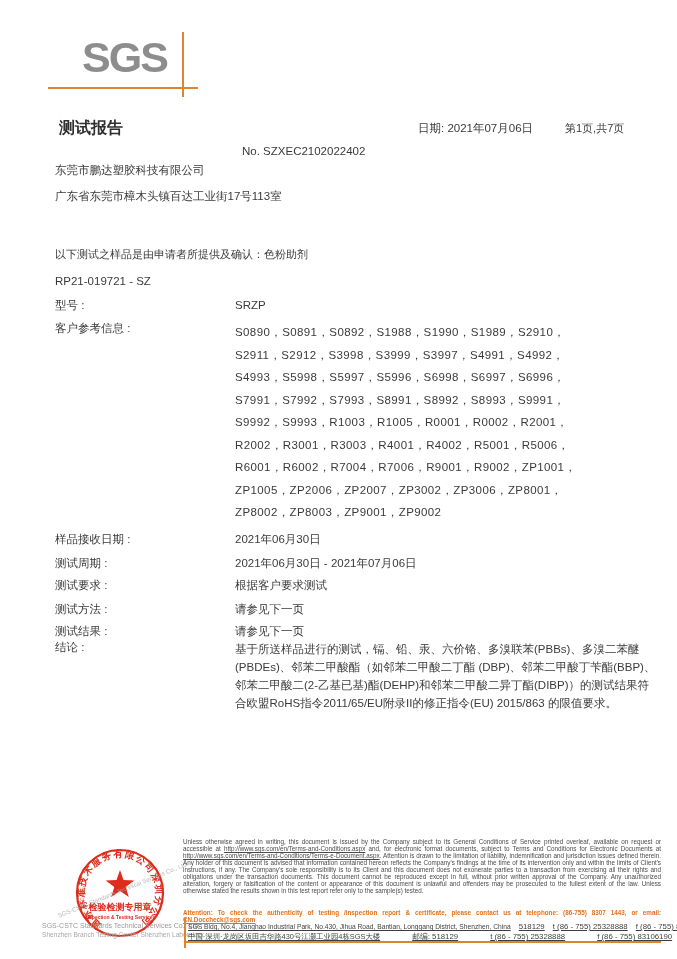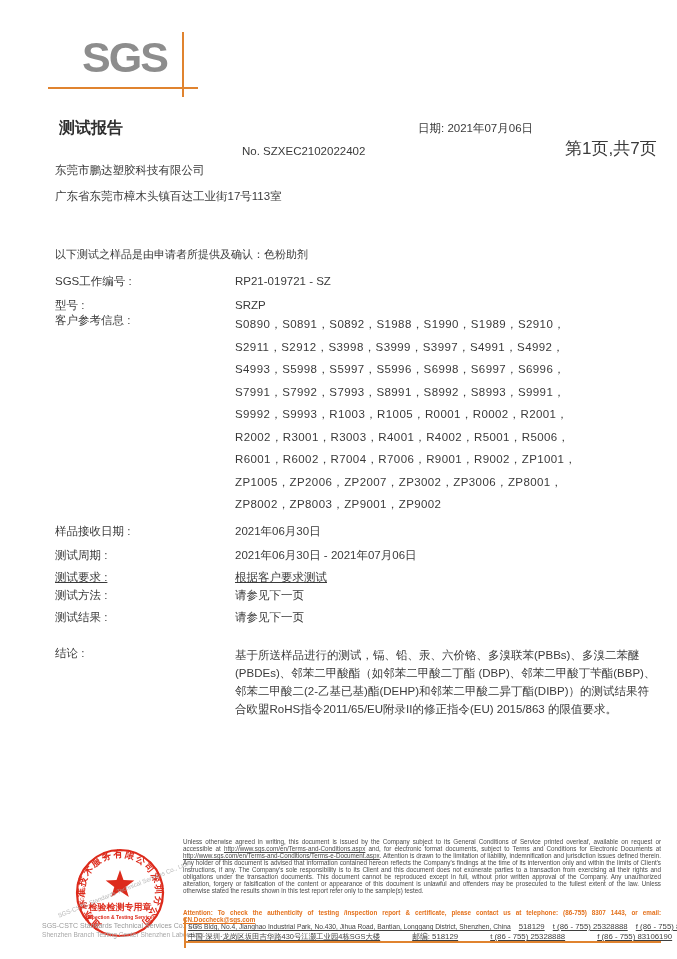--- a/index.html
+++ b/index.html
@@ -14,34 +14,34 @@
     font-size:43px;font-weight:bold;color:#8d8d8d;letter-spacing:-2px;
     font-family:"Liberation Sans",sans-serif;
   }
   .logo-hline{position:absolute;left:48px;top:87px;width:150px;height:2px;background:#e0832f;}
   .logo-vline{position:absolute;left:182px;top:32px;width:2px;height:65px;background:#e0832f;}
 
   .title-row{position:absolute;left:4px;top:120px;width:677px;height:20px;}
   .doc-title{position:absolute;left:55px;top:-2px;font-size:16px;font-weight:bold;color:#2f2f2f;}
   .report-no{position:absolute;left:238px;top:1px;font-size:11.5px;margin-top:24px;}
   .report-date{position:absolute;left:414px;top:1px;font-size:11.5px;}
-  .page-info{position:absolute;left:561px;top:1px;font-size:17px;margin-top:16px;}
+  .page-info{position:absolute;left:561px;top:1px;font-size:11px;}
 
   .company{position:absolute;left:55px;top:163px;font-size:11.5px;}
   .address{position:absolute;left:55px;top:189px;font-size:11.5px;}
   .statement{position:absolute;left:55px;top:247px;font-size:11px;}
 
   
   .fields{position:absolute;left:55px;top:274px;width:605px;font-size:11.5px;}
   .frow{display:flex;align-items:flex-start;}
   .flabel{width:180px;flex:0 0 180px;}
   .fvalue{flex:1;}
   .codes-line{line-height:22.5px;letter-spacing:0.4px;}
-  .mb9{margin-bottom:9px;} .mb8{} .mb7{margin-bottom:7px;align-items:center;}
-  .mb5{margin-bottom:21px;align-items:flex-end;} .mb3{margin-bottom:3px;text-decoration:underline;} .mb0{margin-bottom:8px;}
+  .mb9{margin-bottom:9px;} .mb8{margin-bottom:8px;} .mb7{margin-bottom:7px;align-items:center;}
+  .mb5{margin-bottom:1px;align-items:flex-end;} .mb3{margin-bottom:9px;} .mb0{margin-bottom:8px;}
   .single{line-height:15px;}
   .conclusion-text{line-height:18px;width:424px;}
 
   
   .legal{
     position:absolute;left:183px;top:838px;width:478px;
     font-size:6.3px;line-height:7px;text-align:justify;color:#4a4a4a;
   }
   .legal u{text-decoration:underline;}
   .attention{
@@ -93,21 +93,20 @@
   </div>
 
   <div class="company">东莞市鹏达塑胶科技有限公司</div>
   <div class="address">广东省东莞市樟木头镇百达工业街17号113室</div>
 
   <div class="statement">以下测试之样品是由申请者所提供及确认：色粉助剂</div>
 
   <div class="fields">
 
     <div class="frow mb9">
-      <div class="flabel single">SGS工作编号 :</div>
       <div class="fvalue single">RP21-019721 - SZ</div>
     </div>
 
     <div class="frow mb8">
       <div class="flabel single">型号 :</div>
       <div class="fvalue single">SRZP</div>
     </div>
 
     <div class="frow mb0">
       <div class="flabel single">客户参考信息 :</div>

